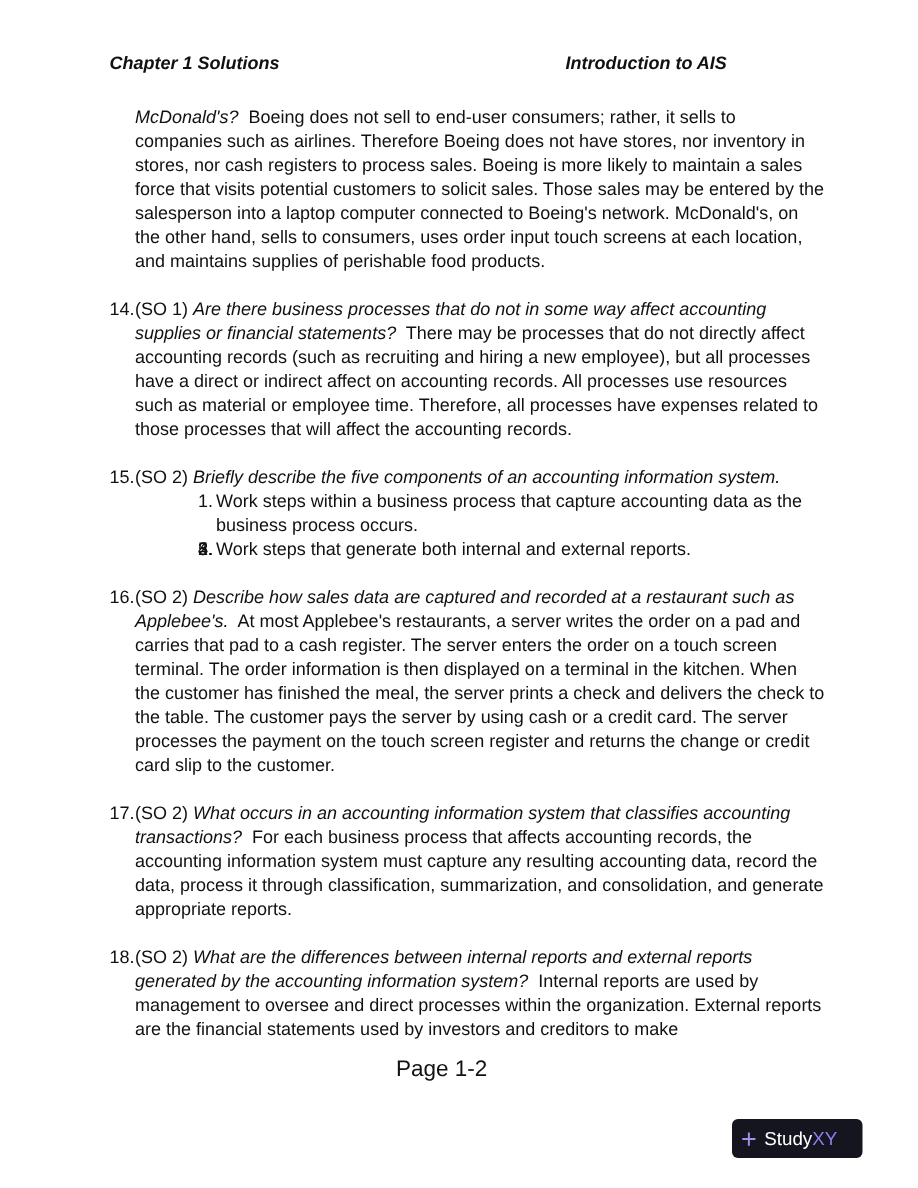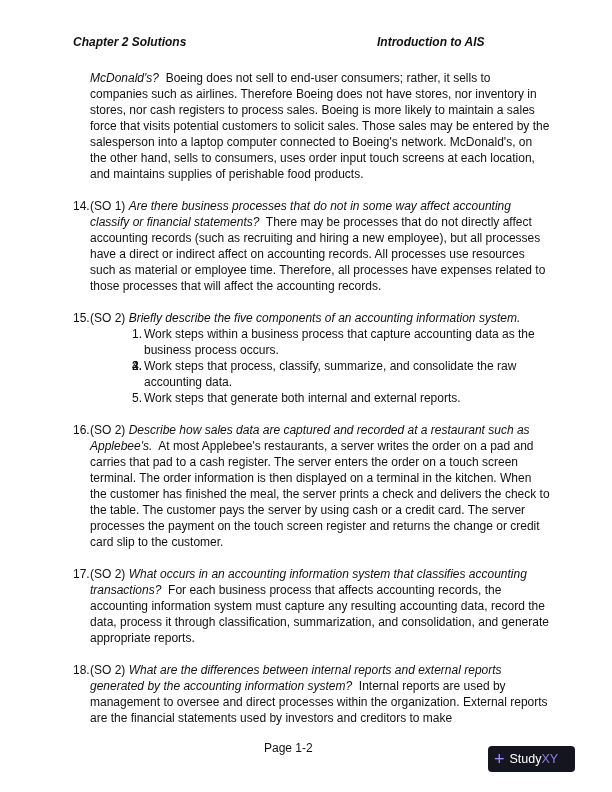--- a/index.html
+++ b/index.html
@@ -9,54 +9,54 @@
   .header .left { position:absolute; left:0; }
   .header .right { position:absolute; left:304px; }
   .body { position:absolute; top:70px; left:90px; width:460px; font-size:12px; line-height:16px; }
   .para { margin:0 0 16px 0; }
   .q { position:relative; margin:0 0 16px 0; }
   .qnum { position:absolute; left:-17px; top:0; }
   .ital { font-style:italic; }
   .sublist { margin:0; padding:0; list-style:none; }
   .sublist li { position:relative; padding-left:11px; margin-left:43px; }
   .sublist .num { position:absolute; left:-1px; }
-  .footer { position:absolute; top:741px; left:264px; font-size:12px; }
+  .footer { position:absolute; top:704px; left:264px; font-size:15px; }
   .badge { position:absolute; left:488px; top:746px; width:87px; height:26px; background:#15151f;
            border-radius:4px; display:flex; align-items:center; padding-left:6px; box-sizing:border-box; }
   .badge .plus { color:#a48ff0; font-size:18px; line-height:18px; margin-right:5px; font-weight:300; }
   .badge .brand { color:#ffffff; font-weight:normal; font-size:12.5px; }
   .badge .brand .xy { color:#8f7ef0; }
 </style>
 </head>
 <body>
 
 <div class="header">
-  <span class="left">Chapter 2 Solutions</span>
+  <span class="left">Chapter 1 Solutions</span>
   <span class="right">Introduction to AIS</span>
 </div>
 
 <div class="body">
   <p class="para"><span class="ital">McDonald's?</span>&nbsp; <span>Boeing does not sell to end-user consumers; rather, it sells to companies such as airlines.  Therefore Boeing does not have stores, nor inventory in stores, nor cash registers to process sales.  Boeing is more likely to maintain a sales force that visits potential customers to solicit sales.  Those sales may be entered by the salesperson into a laptop computer connected to Boeing's network.  McDonald's, on the other hand, sells to consumers, uses order input touch screens at each location, and maintains supplies of perishable food products.</span></p>
 
   <div class="q">
     <span class="qnum">14.</span>
     <span>(SO 1)</span>
-    <span class="ital">Are there business processes that do not in some way affect accounting classify or financial statements?</span>&nbsp;
+    <span class="ital">Are there business processes that do not in some way affect accounting supplies or financial statements?</span>&nbsp;
     <span>There may be processes that do not directly affect accounting records (such as recruiting and hiring a new employee), but all processes have a direct or indirect affect on accounting records.  All processes use resources such as material or employee time.  Therefore, all processes have expenses related to those processes that will affect the accounting records.</span>
   </div>
 
   <div class="q">
     <span class="qnum">15.</span>
     <span>(SO 2)</span>
     <span class="ital">Briefly describe the five components of an accounting information system.</span>
     <ul class="sublist">
       <li><span class="num">1.</span><span>Work steps within a business process that capture accounting data as the business process occurs.</span></li>
       <li><span class="num">2.</span></li>
       <li><span class="num">3.</span></li>
-      <li><span class="num">4.</span><span>Work steps that process, classify, summarize, and consolidate the raw accounting data.</span></li>
+      <li><span class="num">4.</span></li>
       <li><span class="num">5.</span><span>Work steps that generate both internal and external reports.</span></li>
     </ul>
   </div>
 
   <div class="q">
     <span class="qnum">16.</span>
     <span>(SO 2)</span>
     <span class="ital">Describe how sales data are captured and recorded at a restaurant such as Applebee's.</span>&nbsp;
     <span>At most Applebee's restaurants, a server writes the order on a pad and carries that pad to a cash register.  The server enters the order on a touch screen terminal.  The order information is then displayed on a terminal in the kitchen.  When the customer has finished the meal, the server prints a check and delivers the check to the table.  The customer pays the server by using cash or a credit card.  The server processes the payment on the touch screen register and returns the change or credit card slip to the customer.</span>
   </div>

